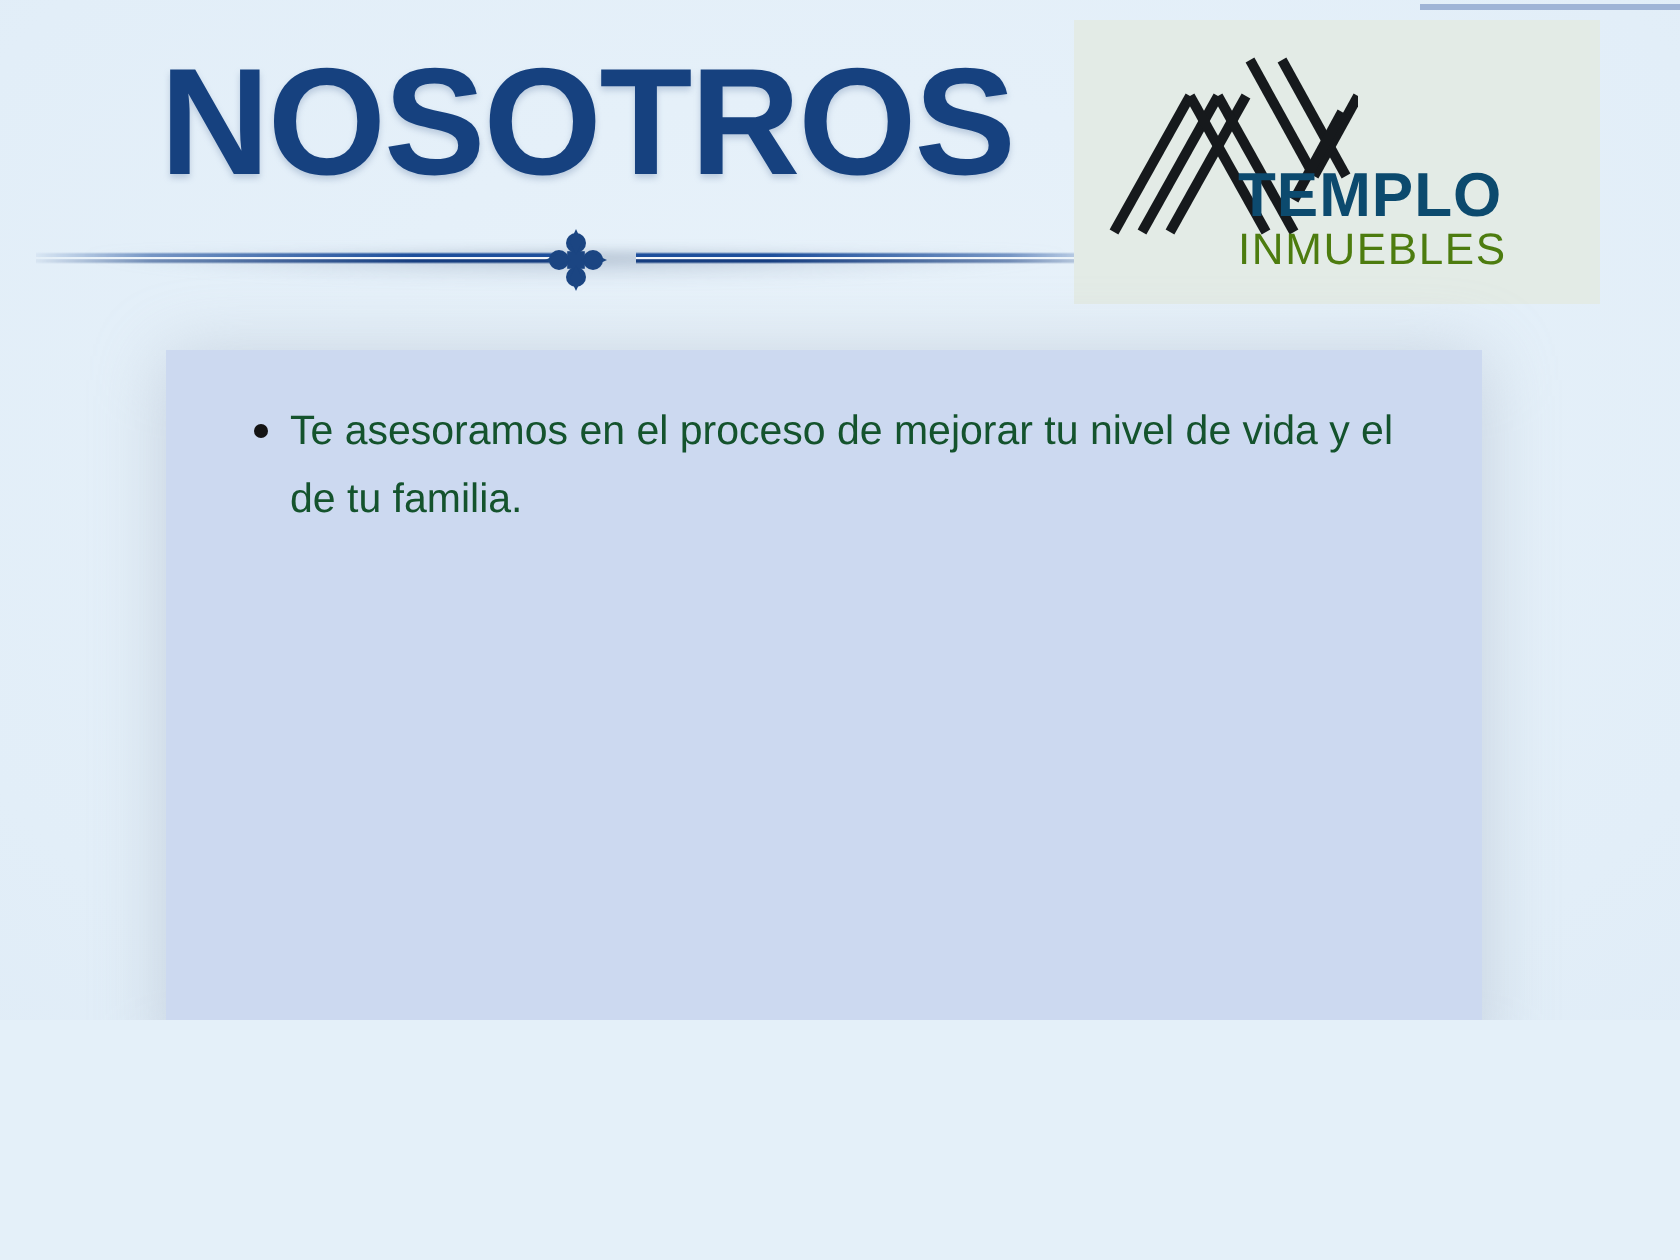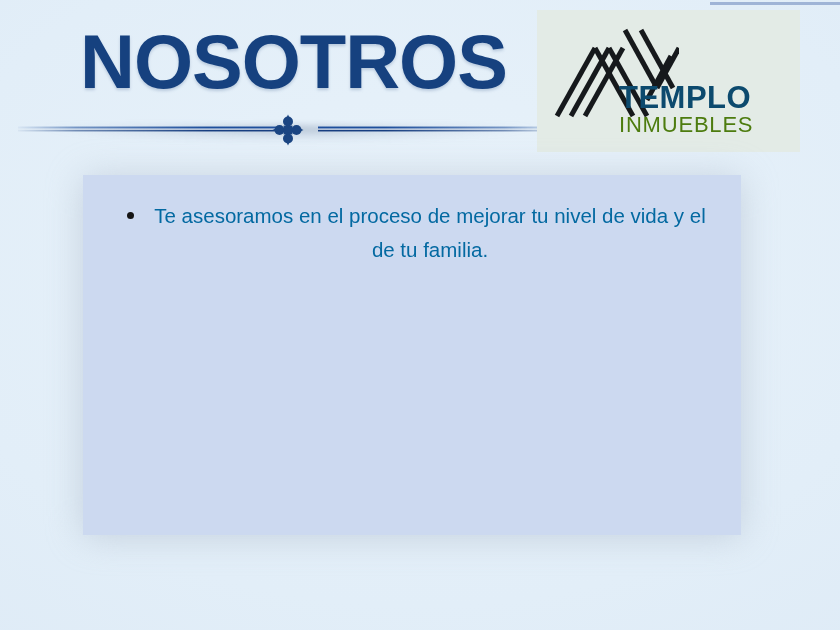--- a/index.html
+++ b/index.html
@@ -10,21 +10,21 @@
     width: 840px;
     height: 630px;
     overflow: hidden;
     font-family: "Liberation Sans", sans-serif;
     background: #e4f0f9;
   }
 
   #slide {
     position: relative;
     width: 840px;
-    height: 630px;
+    height: 510px;
     background:
       radial-gradient(ellipse 900px 620px at 50% 42%, #e8f2fa 0%, #e2eef8 55%, #dce9f5 100%);
     overflow: hidden;
   }
 
   
   #top-rule {
     position: absolute;
     left: 710px;
     top: 2px;
@@ -167,24 +167,24 @@
     position: absolute;
     left: 0;
     top: 24px;
     width: 658px;
     list-style: none;
     margin: 0;
     padding: 0;
   }
   #bullet-list li {
     position: relative;
-    text-align: center;
+    text-align: left;
     font-size: 20.5px;
     line-height: 33.5px;
-    color: #0369a1;
+    color: #14532d;
     padding: 0 26px 0 62px;
     margin: 0 0 3px 0;
   }
   #bullet-list li .dot {
     position: absolute;
     left: 44px;
     top: 13px;
     width: 7px;
     height: 7px;
     border-radius: 50%;

